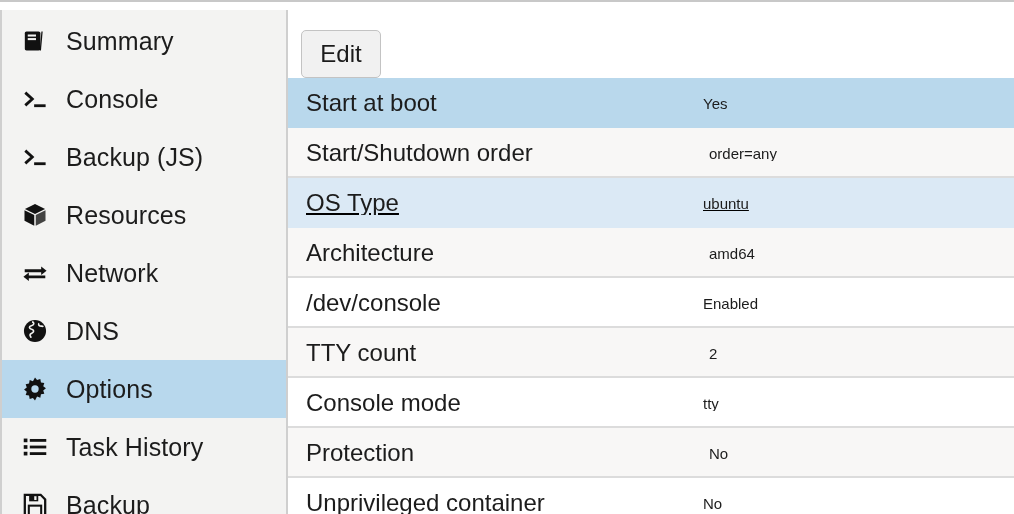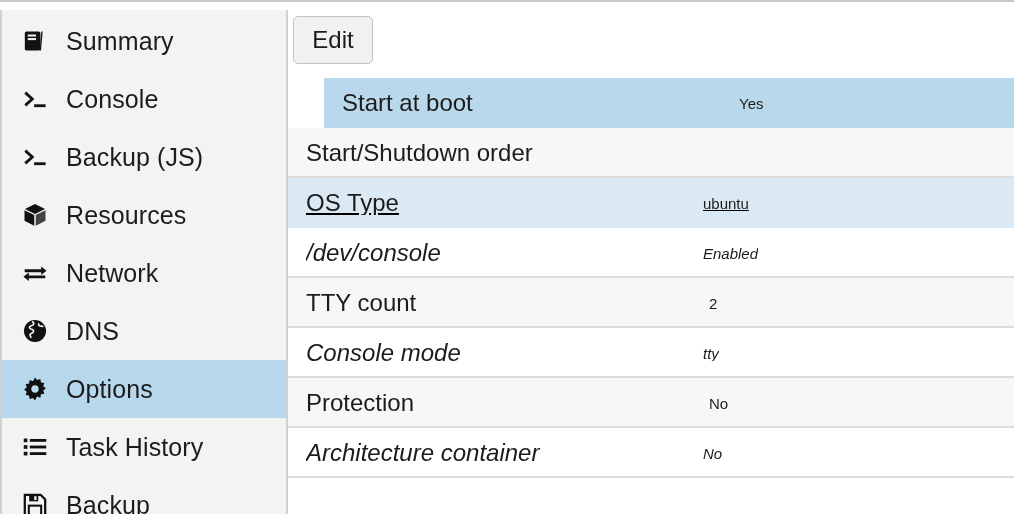--- a/index.html
+++ b/index.html
@@ -75,23 +75,24 @@
     background: #ffffff;
     display: flex;
     flex-direction: column;
     overflow: hidden;
   }
 
   #toolbar {
     height: 76px;
     flex: 0 0 76px;
     display: flex;
-    align-items: center;
+    align-items: flex-end;
     padding-left: 5px;
     background: #ffffff;
+    margin-left: 8px;
   }
 
   #edit-button {
     height: 48px;
     min-width: 80px;
     padding: 0 18px;
     background: #f1f1f1;
     border: 1px solid #c3c3c3;
     border-radius: 5px;
     font-family: "Liberation Sans", sans-serif;
@@ -124,26 +125,26 @@
   }
 
   .trow::after {
     content: "";
     position: absolute;
     left: 0; right: 0; bottom: 0;
     height: 2px;
     background: #dcdcdc;
   }
 
-  .trow.bg-selected { background: #b9d8ec; margin-left: 36px; }
+  .trow.bg-selected { background: #b9d8ec; }
   .trow.bg-selected::after { background: #b9d8ec; }
   .trow.bg-highlight { background: #dbe9f5; text-decoration: underline; }
   .trow.bg-highlight::after { background: #dbe9f5; }
   .trow.bg-alt   { background: #f8f7f6; gap: 6px; }
-  .trow.bg-plain { background: #ffffff; font-style: italic; }
+  .trow.bg-plain { background: #ffffff; }
 
   .tkey {
     font-size: 24px;
     color: #1c1c1c;
     line-height: 1;
     width: 397px;
     flex: 0 0 397px;
     white-space: nowrap;
     overflow: hidden;
   }
@@ -261,42 +262,47 @@
       <button id="edit-button">Edit</button>
     </div>
 
     <div id="options-table">
         <div class="trow bg-selected">
           <span class="tkey">Start at boot</span>
           <span class="tval">Yes</span>
         </div>
         <div class="trow bg-alt">
           <span class="tkey">Start/Shutdown order</span>
+          <span class="tval">order=any</span>
         </div>
         <div class="trow bg-highlight">
           <span class="tkey">OS Type</span>
           <span class="tval">ubuntu</span>
         </div>
+        <div class="trow bg-alt">
+          <span class="tkey">Architecture</span>
+          <span class="tval">amd64</span>
+        </div>
         <div class="trow bg-plain">
           <span class="tkey">/dev/console</span>
           <span class="tval">Enabled</span>
         </div>
         <div class="trow bg-alt">
           <span class="tkey">TTY count</span>
           <span class="tval">2</span>
         </div>
         <div class="trow bg-plain">
           <span class="tkey">Console mode</span>
           <span class="tval">tty</span>
         </div>
         <div class="trow bg-alt">
           <span class="tkey">Protection</span>
           <span class="tval">No</span>
         </div>
         <div class="trow bg-plain">
-          <span class="tkey">Architecture container</span>
+          <span class="tkey">Unprivileged container</span>
           <span class="tval">No</span>
         </div>
       </div>
 
   </section>
 
 </div>
 
 </body></html>

